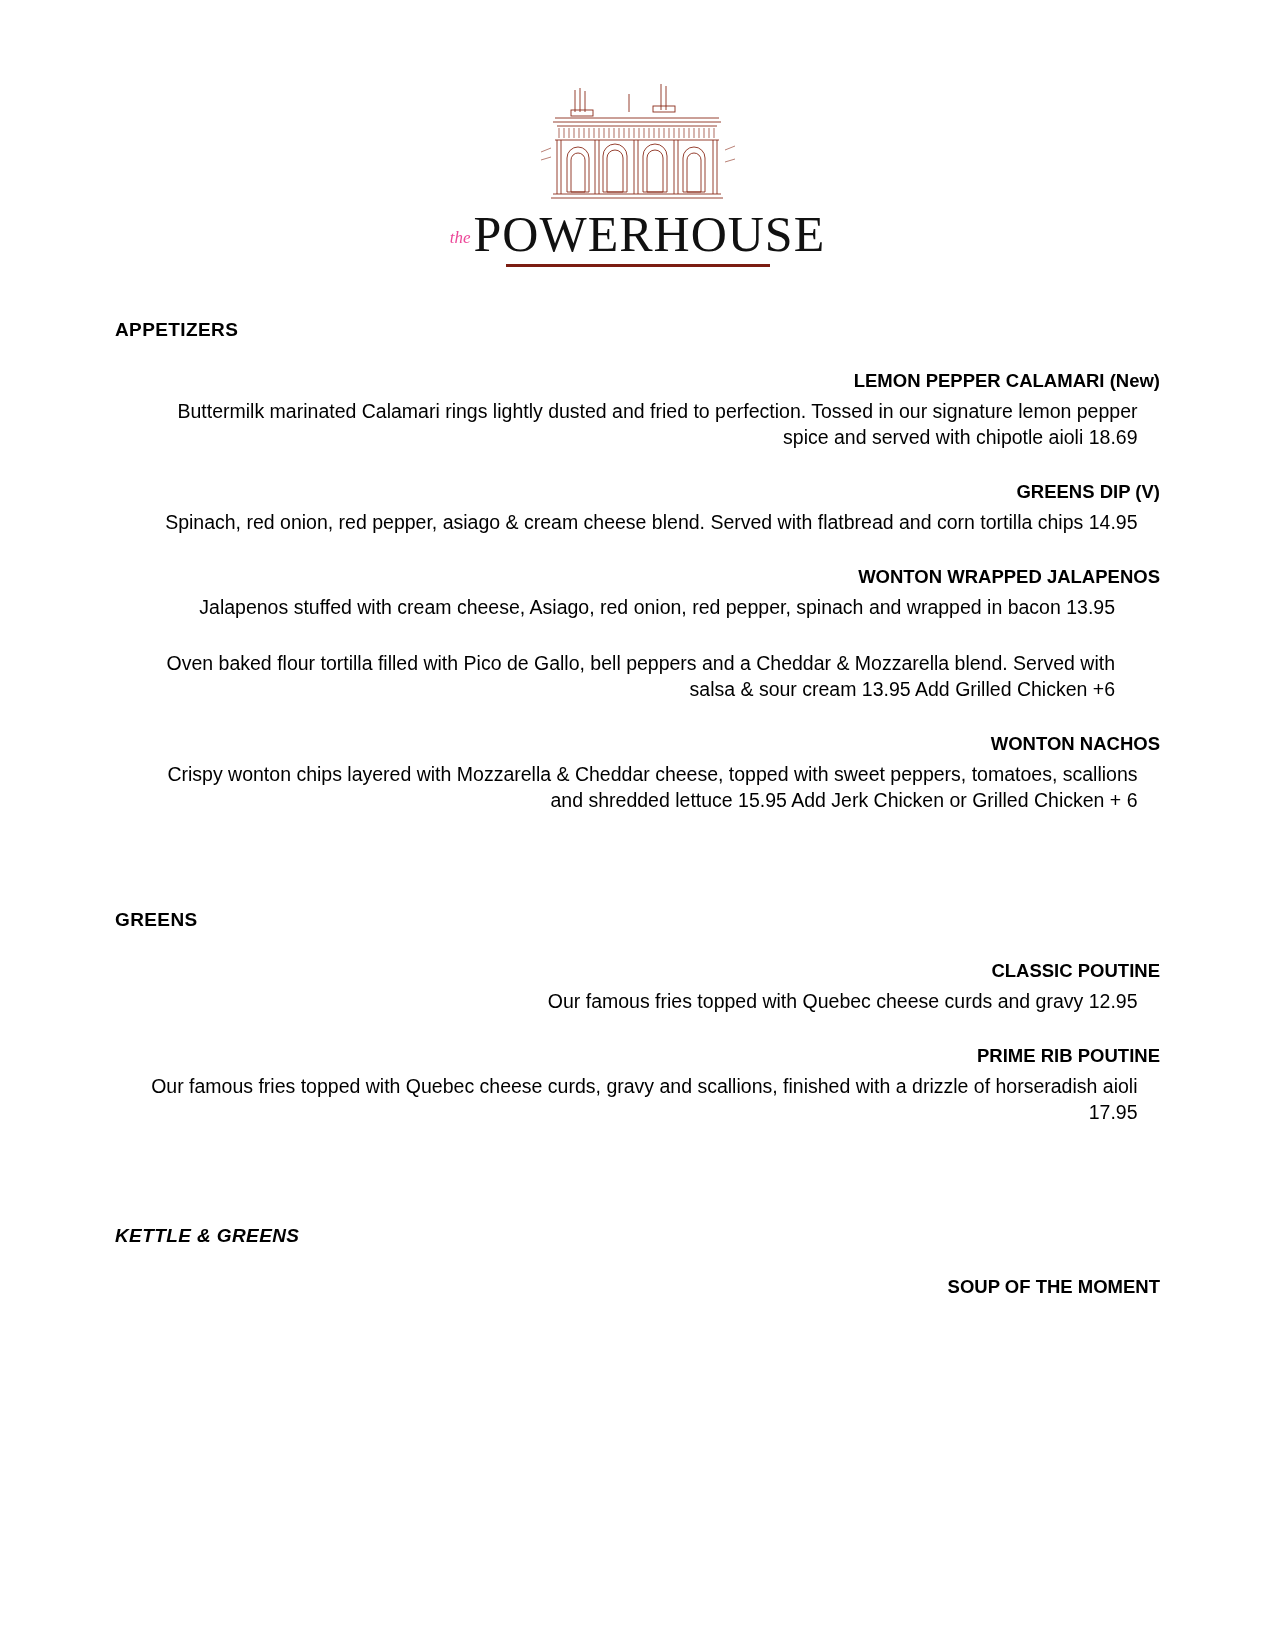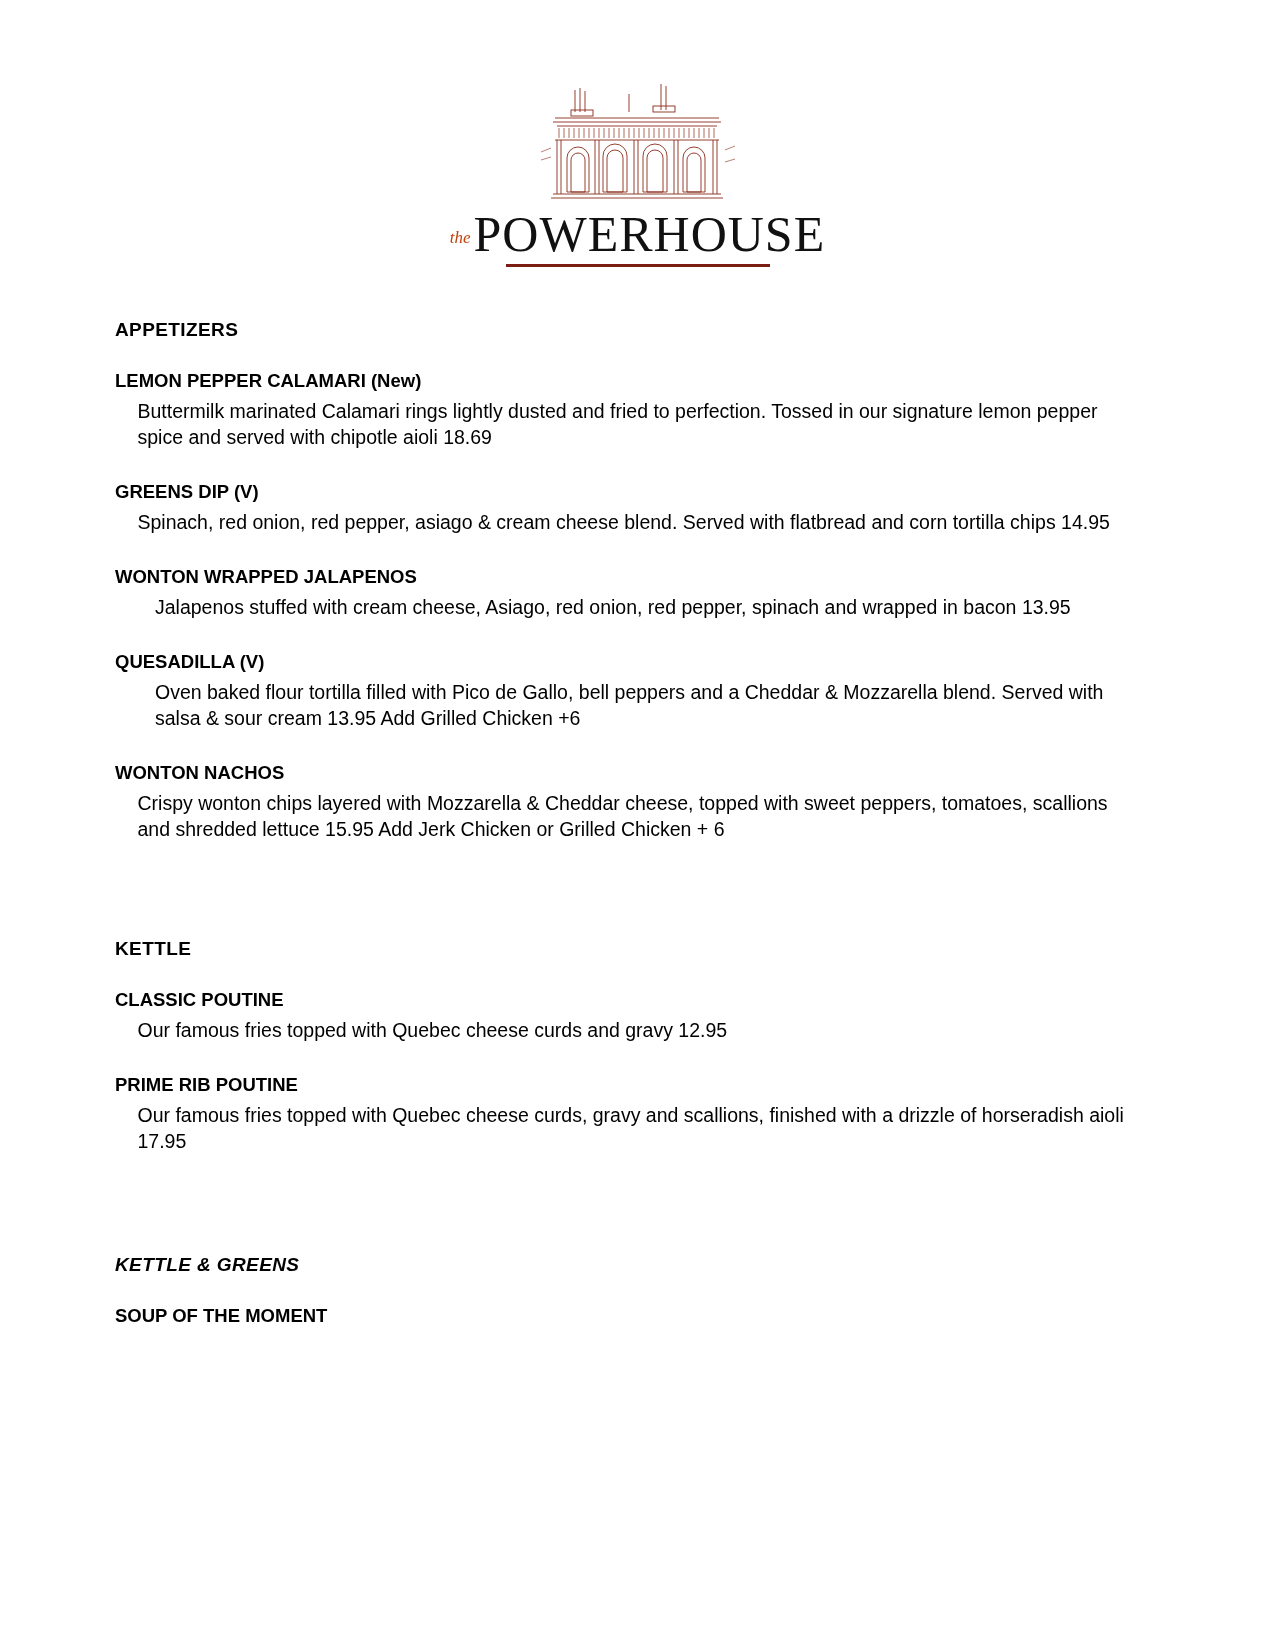--- a/index.html
+++ b/index.html
@@ -40,21 +40,21 @@
     margin-top: 2px;
     display: flex;
     align-items: flex-end;
     justify-content: center;
     width: 300px;
   }
   .logo-the {
     font-family: "Liberation Serif", serif;
     font-style: italic;
     font-size: 17px;
-    color: #c2410c;
+    color: #ec4899;
     line-height: 1;
     margin-right: 3px;
     margin-bottom: 13px;
   }
   .logo-name {
     font-family: "Liberation Serif", serif;
     font-size: 50px;
     letter-spacing: 1px;
     color: #111111;
     line-height: 1;
@@ -73,21 +73,21 @@
     font-size: 19px;
     letter-spacing: 0.4px;
     margin: 0;
   }
   .section-appetizers { margin-top: 52px; }
   .section-poutine { margin-top: 96px; }
   .section-kettle { margin-top: 100px; font-style: italic; }
 
   .item {
     margin-top: 30px;
-    text-align: left;
+    text-align: right;
   }
   .item-first { margin-top: 28px; }
   .item-name {
     font-weight: bold;
     font-size: 18.5px;
     line-height: 1.34;
     margin: 0;
   }
   .item-desc {
     font-size: 19.5px;
@@ -205,32 +205,31 @@
       <p class="item-name">GREENS DIP (V)</p>
       <p class="item-desc">Spinach, red onion, red pepper, asiago &amp; cream cheese blend. Served with flatbread and corn tortilla chips 14.95</p>
     </div>
 
     <div class="item">
       <p class="item-name">WONTON WRAPPED JALAPENOS</p>
       <p class="item-desc desc-narrow">Jalapenos stuffed with cream cheese, Asiago, red onion, red pepper, spinach and wrapped in bacon 13.95</p>
     </div>
 
     <div class="item">
-      <p class="item-name">QUESADILLA (V)</p>
       <p class="item-desc desc-narrow">Oven baked flour tortilla filled with Pico de Gallo, bell peppers and a Cheddar &amp; Mozzarella blend. Served with salsa &amp; sour cream 13.95        Add Grilled Chicken +6</p>
     </div>
 
     <div class="item">
       <p class="item-name">WONTON NACHOS</p>
       <p class="item-desc">Crispy wonton chips layered with Mozzarella &amp; Cheddar cheese, topped with sweet peppers, tomatoes, scallions and shredded lettuce 15.95    Add Jerk Chicken or Grilled Chicken + 6</p>
     </div>
   </section>
 
   <section>
-    <h2 class="section-title section-poutine">KETTLE</h2>
+    <h2 class="section-title section-poutine">GREENS</h2>
 
     <div class="item item-first">
       <p class="item-name">CLASSIC POUTINE</p>
       <p class="item-desc">Our famous fries topped with Quebec cheese curds and gravy 12.95</p>
     </div>
 
     <div class="item">
       <p class="item-name">PRIME RIB POUTINE</p>
       <p class="item-desc">Our famous fries topped with Quebec cheese curds, gravy and scallions, finished with a drizzle of horseradish aioli 17.95</p>
     </div>

